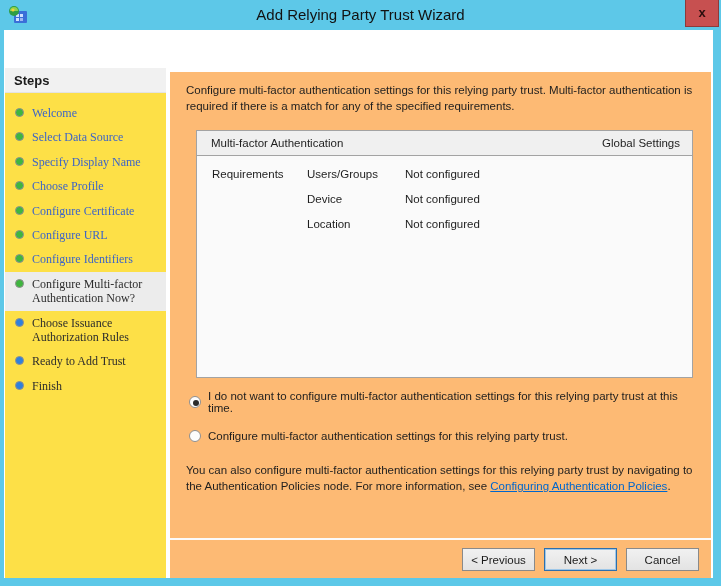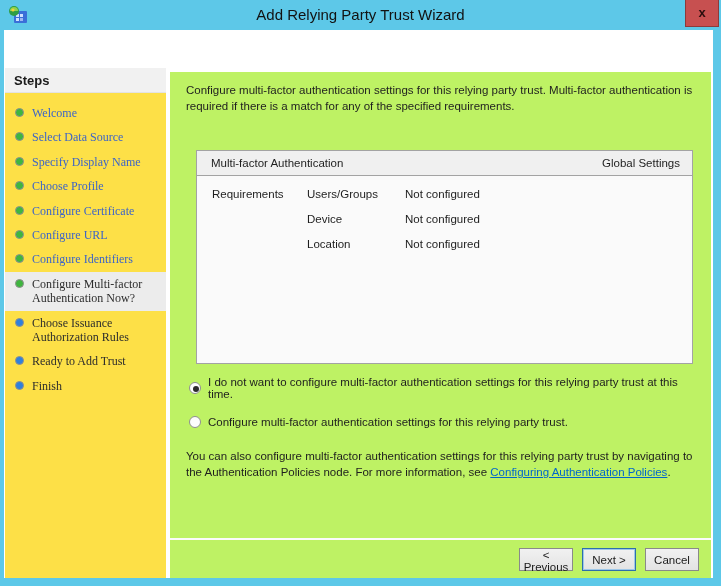--- a/index.html
+++ b/index.html
@@ -35,24 +35,24 @@
   .step .dot{
     flex:none;width:9px;height:9px;border-radius:50%;
     border:1px solid #8f8f8f;margin:2px 8px 0 0;background:#cfcfcf;
   }
   .step.completed .dot,.step.current .dot{background:var(--c-dot-green,#3fb53f);}
   .step.pending .dot{background:var(--c-dot-blue,#2f80dc);}
   .step-label{font-size:12px;line-height:1.2;color:#2c2c2c;font-family:Liberation Serif, serif;}
   .step.completed .step-label{color:var(--c-step-done,#3c64c8);}
   .step.current{background:#ececec;}
   
-  .main{position:absolute;left:166px;top:42px;right:2px;bottom:0;background:#bef264;}
+  .main{position:absolute;left:166px;top:42px;right:2px;bottom:0;background:#fdba74;}
   .intro{margin:10px 14px 0 16px;font-size:11.5px;line-height:1.4;color:#1e1e1e;}
   .mfa-table{
-    margin:36px 0 0 26px;width:497px;height:214px;
+    margin:16px 0 0 26px;width:497px;height:248px;
     border:1px solid #a3a3a3;background:#fafafa;
   }
   .mfa-header{
     height:25px;line-height:25px;background:#f0f0f0;border-bottom:1px solid #a3a3a3;
     display:flex;justify-content:space-between;
     padding:0 12px 0 14px;font-size:11.5px;color:#1e1e1e;
   }
   .mfa-row{display:flex;font-size:11.5px;color:#1e1e1e;margin-top:13px;}
   .mfa-row:first-child{margin-top:12px;}
   .col-a{width:95px;margin-left:15px;}
@@ -73,21 +73,21 @@
   .note{margin:20px 14px 0 16px;font-size:11.5px;line-height:1.4;color:#1e1e1e;}
   .note a{color:var(--c-link,#0066cc);text-decoration:underline;cursor:pointer;}
   
   .footer{
     position:absolute;left:0;right:0;bottom:0;height:40px;
     border-top:2px solid #fbfbfb;
     display:flex;justify-content:flex-end;align-items:flex-start;
     padding:8px 12px 0 0;gap:9px;
   }
   .btn{
-    width:54px;height:23px;font-size:11.5px;color:#1b1b1b;
+    width:73px;height:23px;font-size:11.5px;color:#1b1b1b;
     background:linear-gradient(#f1f1f1,#e3e3e3);
     border:1px solid #8a8a8a;padding:0;cursor:pointer;
     font-family:"Liberation Sans",sans-serif;
   }
   .btn.default{border:1px solid #2e6fac;box-shadow:inset 0 0 0 1px #9ec7e8;}
 </style>
 </head>
 <body>
 
 <div class="window" style="--c-frame: #5dc8e8; --c-close: #c75050; --c-link: #0066cc; --c-step-done: #3c64c8; --c-dot-green: #3fb53f; --c-dot-blue: #2f80dc;">

